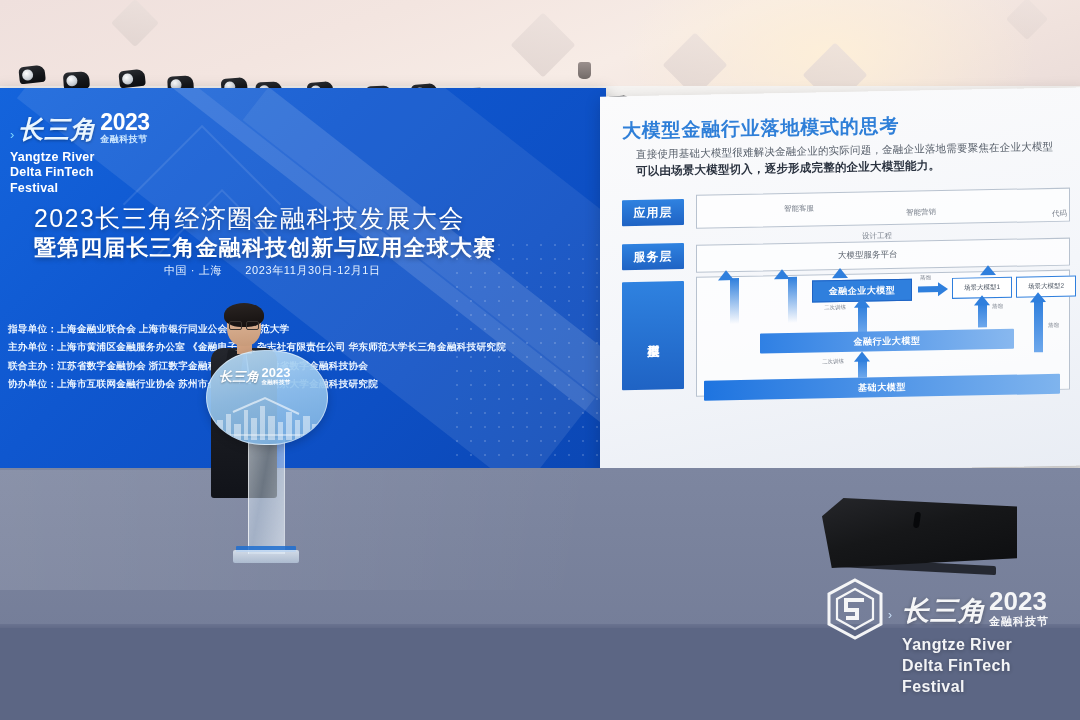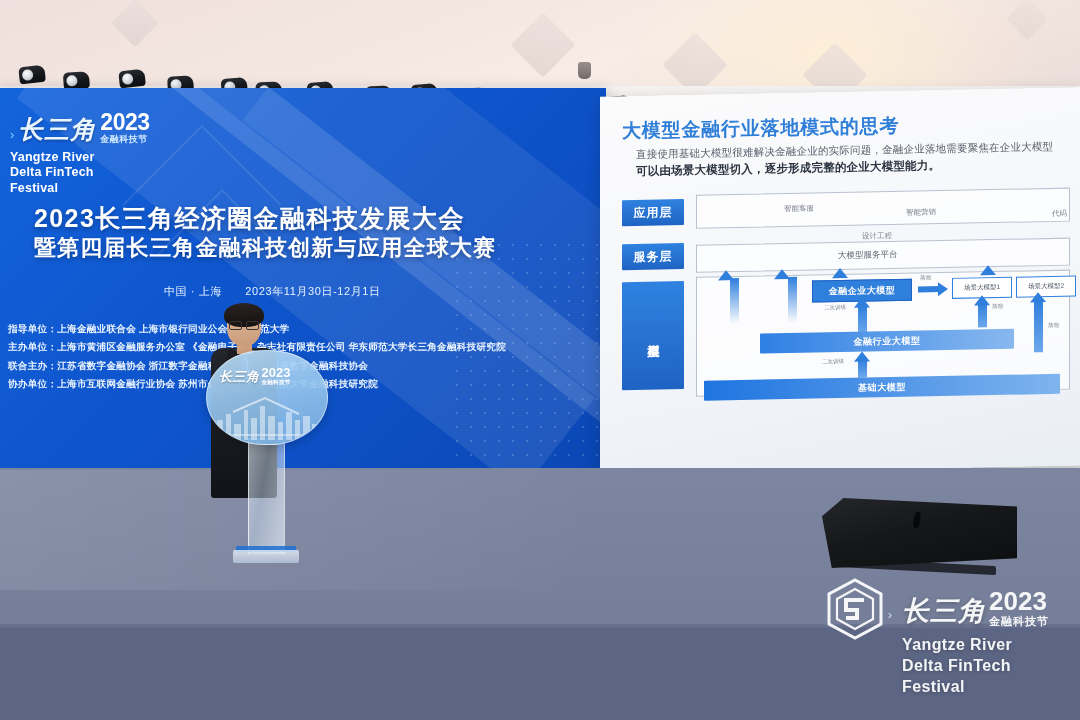--- a/index.html
+++ b/index.html
@@ -50,25 +50,25 @@
     font-style:italic;text-shadow:0 1px 3px rgba(0,0,0,.35);
     font-family:"Liberation Serif","DejaVu Serif",serif;}
   .fl-arrow{color:#7fd7ff;font-size:13px;line-height:1;padding-bottom:5px;}
   .fl-year{font-size:23px;font-weight:800;color:#fff;line-height:.95;letter-spacing:-.5px;}
   .fl-sub{font-size:9px;font-weight:700;color:#cfe9ff;letter-spacing:.5px;margin-top:-1px;}
   .fl-en{margin-top:4px;font-size:12.5px;font-weight:700;line-height:1.24;color:#ffffff;
     letter-spacing:.2px;}
 
   
   .maintitle{position:absolute;left:34px;top:203px;width:470px;color:#fff;text-align:left;}
-  .mt-l1{font-size:25px;font-weight:700;letter-spacing:1.4px;line-height:1.22;
+  .mt-l1{font-size:25px;font-weight:400;letter-spacing:1.4px;line-height:1.22;
     text-shadow:0 2px 5px rgba(0,0,0,.32);white-space:nowrap;}
   .mt-l2{font-size:22px;font-weight:800;letter-spacing:1.1px;line-height:1.3;
     text-shadow:0 2px 5px rgba(0,0,0,.32);white-space:nowrap;}
-  .mt-date{margin-top:22px;margin-left:130px;font-size:11px;color:#e8f3ff;letter-spacing:.6px;
+  .mt-date{margin-top:1px;margin-left:130px;font-size:11px;color:#e8f3ff;letter-spacing:.6px;
     white-space:nowrap;}
   .mt-date .sep{display:inline-block;width:16px;}
 
   
   .credits{position:absolute;left:8px;top:320px;width:540px;color:#eaf4ff;}
   .cr{font-size:9.6px;line-height:1.92;letter-spacing:.25px;white-space:nowrap;font-weight:600;}
 
   
   .screen{position:absolute;left:600px;top:92px;width:484px;height:378px;
     background:linear-gradient(170deg,#fbfbfc 0%,#f4f6fa 55%,#e9edf4 100%);

